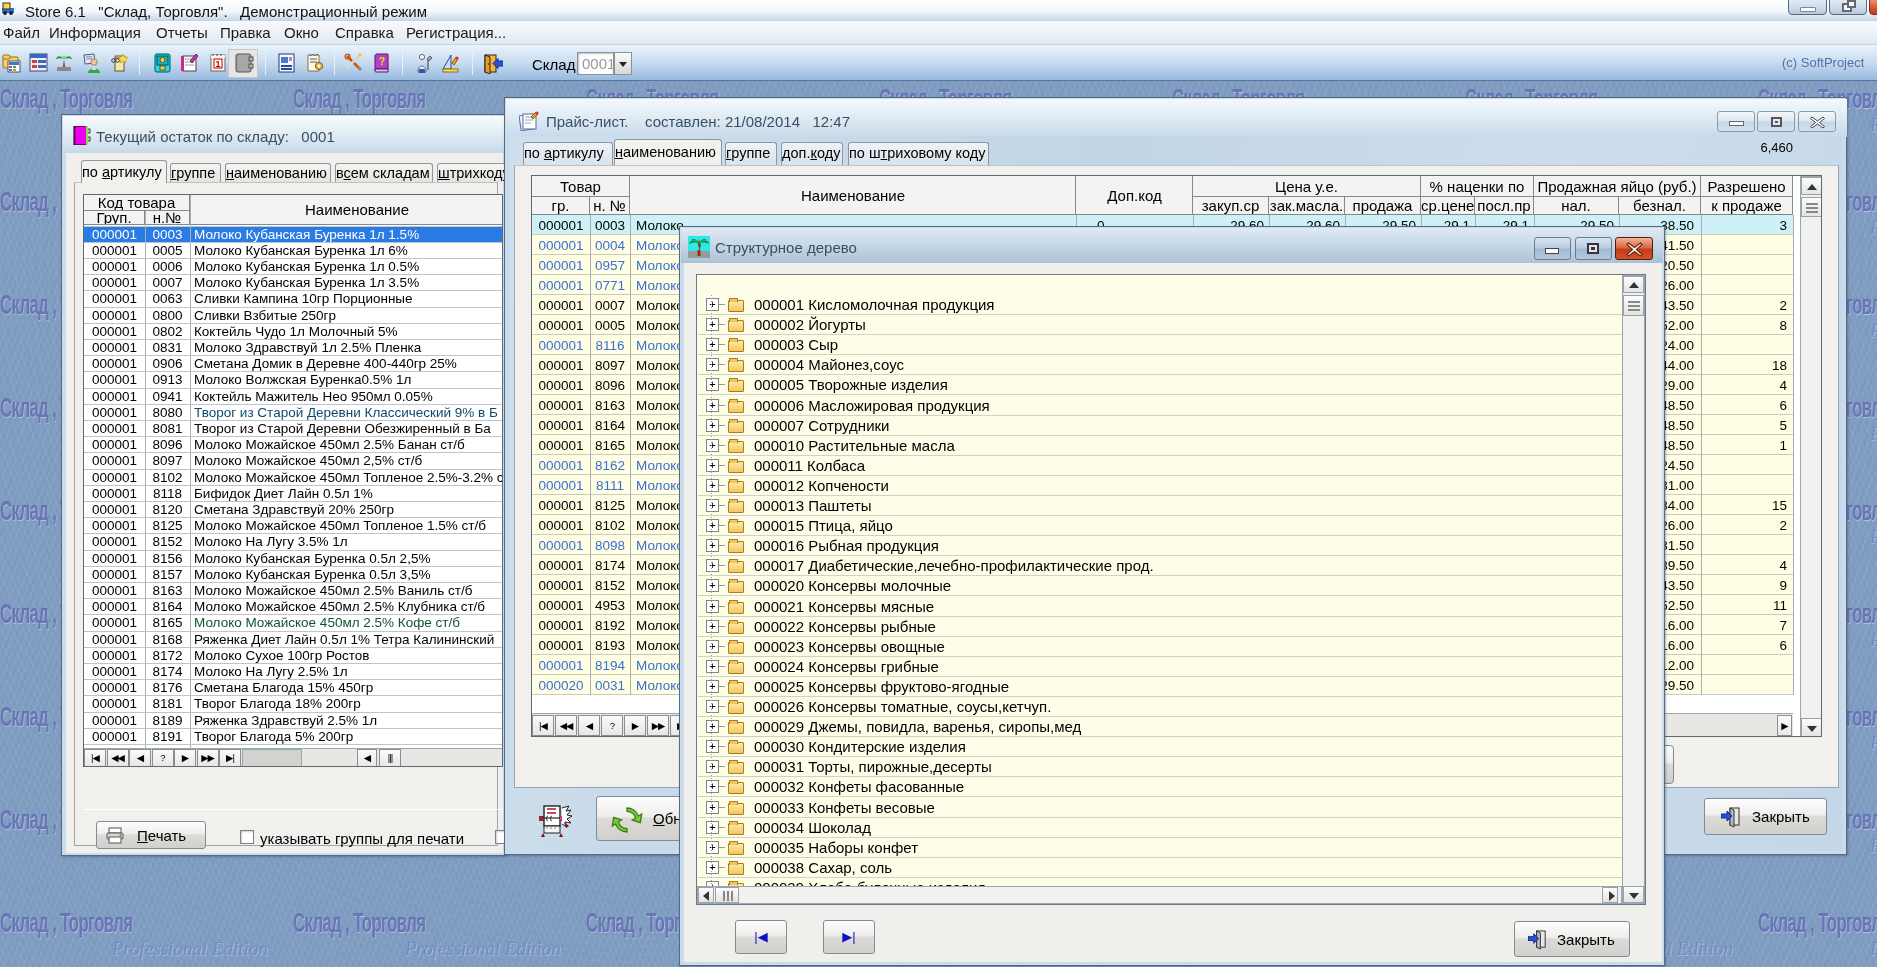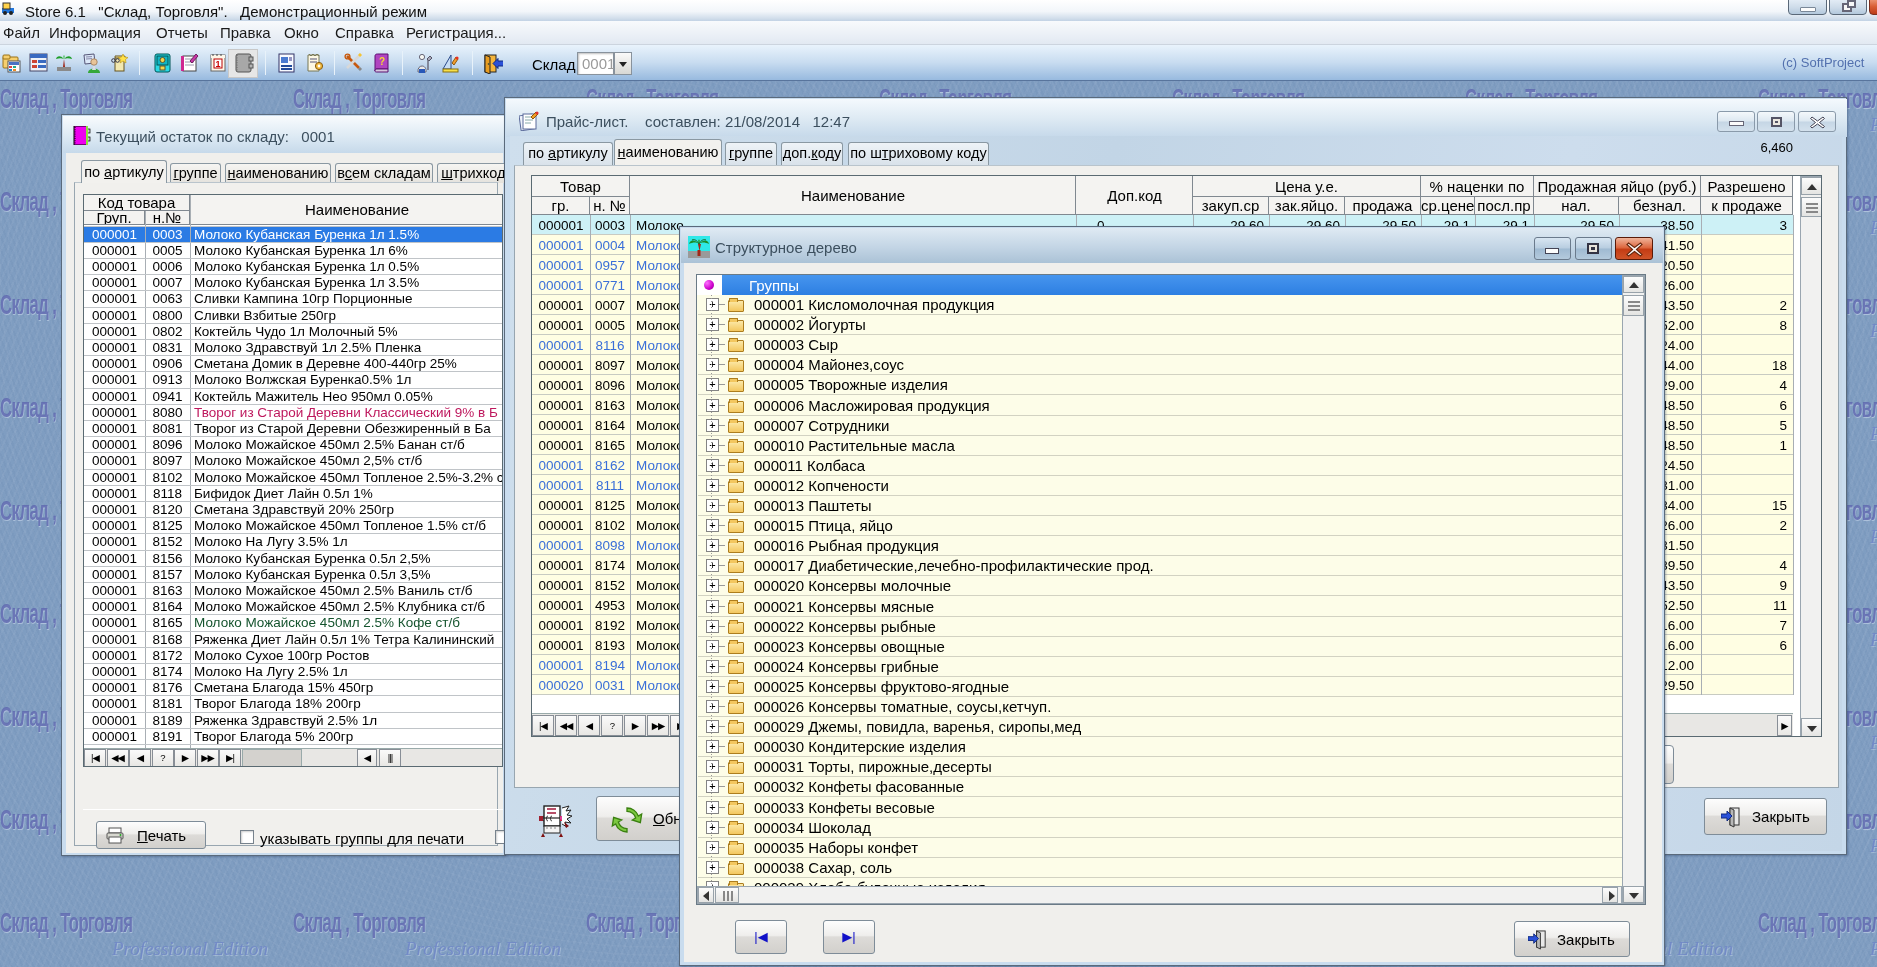--- a/index.html
+++ b/index.html
@@ -12,21 +12,21 @@
  repeating-radial-gradient(circle at 35% 20%, rgba(255,255,255,0.035) 0 1px, rgba(0,0,0,0) 2px 8px),
  repeating-linear-gradient(113deg, rgba(255,255,255,0.045) 0 2px, rgba(0,0,0,0) 2px 6px),
  repeating-linear-gradient(67deg, rgba(30,60,110,0.04) 0 2px, rgba(0,0,0,0) 2px 5px),
  #7f9dc1;}
 .wmb{position:absolute;font-size:27px;font-weight:bold;letter-spacing:-1px;color:rgba(95,105,175,0.85);text-shadow:1px 1px 1px rgba(215,228,244,.55);transform:scaleX(.62);transform-origin:left top;white-space:nowrap}
 .wms{position:absolute;font-family:"Liberation Serif",serif;font-style:italic;font-size:19px;color:rgba(112,135,198,0.9);text-shadow:1px 1px 0 rgba(210,225,240,.4);white-space:nowrap}
 .win{position:absolute;border:1px solid #5a6a7c;background:#c9dcee;box-shadow:1px 1px 2px rgba(30,50,80,.35)}
 .wtitle{position:absolute;font-size:15px;color:#3c4f5e;white-space:nowrap}
 .gray{background:#f0efec}
 .tabpage{position:absolute;background:#f1f0ed;border:1px solid #98a6b0;border-top:1px solid #b9c4cc}
-.tab{position:absolute;background:linear-gradient(#f6f5f2,#e4e2dd);border:1px solid #8a98a2;border-bottom:none;border-radius:3px 3px 0 0;font-size:14.5px;color:#000;text-align:center;white-space:nowrap;overflow:hidden}
+.tab{position:absolute;background:linear-gradient(#f6f5f2,#e4e2dd);border:1px solid #8a98a2;border-bottom:none;border-radius:3px 3px 0 0;font-size:14.5px;color:#000;text-align:left;white-space:nowrap;overflow:hidden}
 .tab.on{background:#f2f1ee;z-index:3}
 .tab.t2{background:linear-gradient(#eef3f7,#d9e2ea)}
 .tbl{position:absolute;border:1px solid #5a6a72;background:#fff}
 .hdr{position:absolute;background:#f4f3f1;border-right:1px solid #808890;border-bottom:1px solid #808890;font-size:15px;color:#000;text-align:center;overflow:hidden}
 .cell{position:absolute;font-size:13.5px;color:#000;white-space:nowrap;overflow:hidden}
 .vline{position:absolute;width:1px;background:#a8aeb4}
 .hline{position:absolute;height:1px;background:#c0c4c8}
 .btn{position:absolute;background:linear-gradient(#fdfdfd,#efeeec 45%,#dddbd8 50%,#d2d0cc);border:1px solid #7e8c98;border-radius:3px;font-size:15px;color:#000;text-align:center}
 .navb{position:absolute;background:linear-gradient(#fafafa,#e8e7e4);border:1px solid #888e96;font-size:9.5px;color:#000;text-align:center;line-height:15px;letter-spacing:-1px}
 .sb{background:#f1f1f0;border:1px solid #9aa6b0}
@@ -402,21 +402,21 @@
           <span class="cell" style="left:110px;top:1px;width:310px;color:#000">Молоко Волжская Буренка0.5% 1л</span>
         </div>
 <div class="ab" style="left:0;top:192.5px;width:420px;height:16.2px;">
           <span class="cell" style="left:0;top:1px;width:61px;text-align:center;color:#000">000001</span>
           <span class="cell" style="left:61px;top:1px;width:45px;text-align:center;color:#000">0941</span>
           <span class="cell" style="left:110px;top:1px;width:310px;color:#000">Коктейль Мажитель Нео 950мл 0.05%</span>
         </div>
 <div class="ab" style="left:0;top:208.7px;width:420px;height:16.2px;">
           <span class="cell" style="left:0;top:1px;width:61px;text-align:center;color:#000">000001</span>
           <span class="cell" style="left:61px;top:1px;width:45px;text-align:center;color:#000">8080</span>
-          <span class="cell" style="left:110px;top:1px;width:310px;color:#be185d">Творог из Старой Деревни Классический 9% в Б</span>
+          <span class="cell" style="left:110px;top:1px;width:310px;color:#0c4a6e">Творог из Старой Деревни Классический 9% в Б</span>
         </div>
 <div class="ab" style="left:0;top:224.9px;width:420px;height:16.2px;">
           <span class="cell" style="left:0;top:1px;width:61px;text-align:center;color:#000">000001</span>
           <span class="cell" style="left:61px;top:1px;width:45px;text-align:center;color:#000">8081</span>
           <span class="cell" style="left:110px;top:1px;width:310px;color:#000">Творог из Старой Деревни Обезжиренный в Ба</span>
         </div>
 <div class="ab" style="left:0;top:241.1px;width:420px;height:16.2px;">
           <span class="cell" style="left:0;top:1px;width:61px;text-align:center;color:#000">000001</span>
           <span class="cell" style="left:61px;top:1px;width:45px;text-align:center;color:#000">8096</span>
           <span class="cell" style="left:110px;top:1px;width:310px;color:#000">Молоко Можайское 450мл 2.5% Банан ст/б</span>
@@ -615,21 +615,21 @@
 <div class="hdr" style="left:544px;top:0;width:117px;height:39px;line-height:39px">
           <span style="position:absolute;left:0;width:117px;top:9px;height:21px;line-height:21px">Доп.код</span>
         </div>
 <div class="hdr" style="left:661px;top:0;width:228px;height:21px;line-height:21px">Цена у.е.</div>
 <div class="hdr" style="left:889px;top:0;width:113px;height:21px;line-height:21px">% наценки по</div>
 <div class="hdr" style="left:1002px;top:0;width:167px;height:21px;line-height:21px">Продажная яйцо (руб.)</div>
 <div class="hdr" style="left:1169px;top:0;width:92px;height:21px;line-height:21px">Разрешено</div>
 <div class="hdr" style="left:0;top:21px;width:58px;height:18px;line-height:18px">гр.</div>
 <div class="hdr" style="left:58px;top:21px;width:40px;height:18px;line-height:18px">н. №</div>
 <div class="hdr" style="left:661px;top:21px;width:76px;height:18px;line-height:18px">закуп.ср</div>
-<div class="hdr" style="left:737px;top:21px;width:76px;height:18px;line-height:18px">зак.яйцо.</div>
+<div class="hdr" style="left:737px;top:21px;width:76px;height:18px;line-height:18px">зак.масла.</div>
 <div class="hdr" style="left:813px;top:21px;width:76px;height:18px;line-height:18px">продажа</div>
 <div class="hdr" style="left:889px;top:21px;width:54px;height:18px;line-height:18px">ср.цене</div>
 <div class="hdr" style="left:943px;top:21px;width:59px;height:18px;line-height:18px">посл.пр</div>
 <div class="hdr" style="left:1002px;top:21px;width:85px;height:18px;line-height:18px">нал.</div>
 <div class="hdr" style="left:1087px;top:21px;width:82px;height:18px;line-height:18px">безнал.</div>
 <div class="hdr" style="left:1169px;top:21px;width:92px;height:18px;line-height:18px">к продаже</div>
 <div class="ab" style="left:0;top:39px;width:1261px;height:20px;background:#cdf1f6;border-bottom:1px solid #c8cbc2">
           <span class="cell" style="left:0;top:3px;width:58px;text-align:center;color:#000">000001</span>
           <span class="cell" style="left:58px;top:3px;width:40px;text-align:center;color:#000">0003</span>
           <span class="cell" style="left:104px;top:3px;width:70px;color:#000">Молоко</span>
@@ -893,25 +893,20 @@
         <div class="ab" style="left:2px;top:2px;width:4px;height:3px;background:#334"></div>
       </div>
     </div>
 <div class="wbtn3" style="left:935px;top:10px;width:38px;background:linear-gradient(#f0b49a,#dd6840 45%,#c43c14 55%,#d05428);border-color:#5a1a08">
       <svg class="ab" style="left:10px;top:4px" width="17" height="15" viewBox="0 0 17 15">
         <path d="M2.5 1 L8.5 5.5 L14.5 1 L16 2.5 L10.5 7.5 L16 12.5 L14.5 14 L8.5 9.5 L2.5 14 L1 12.5 L6.5 7.5 L1 2.5 Z" fill="#fdfdfd" stroke="#6a2a10" stroke-width="1.2"></path>
       </svg>
     </div>
 <div class="ab gray" style="left:4px;top:36px;width:978px;height:699px">
 <div class="ab" style="left:12px;top:11px;width:950px;height:631px;background:#fdfde8;border:1px solid #6a7a86;overflow:hidden">
-<div class="ab" style="left:0;top:0;width:948px;height:20px;background:#fff">
-<div class="ab" style="left:25px;top:0;width:900px;height:20px;background:linear-gradient(#4795ee,#2d7fe2)"></div>
-<circle class="ab" style="left:7px;top:5px;width:10px;height:10px;border-radius:50%;background:radial-gradient(circle at 3px 3px,#ff70ff,#cc00cc 60%,#880088)"></circle>
-<span class="ab" style="left:52px;top:2px;font-size:15px;color:#fff">Группы</span>
-</div>
 <div class="treerow" style="top:20.0px;width:925px;height:20.1px;border-bottom:1px solid #d2d2c2">
           <div class="pbox" style="left:8px;top:3px">+</div>
           <div class="ab" style="left:21px;top:9px;width:6px;height:1px;background:#999"></div>
           <div class="folder" style="left:30px;top:5px"></div>
           <span class="ab" style="left:56px;top:1px">000001 Кисломолочная продукция</span>
         </div>
 <div class="treerow" style="top:40.1px;width:925px;height:20.1px;border-bottom:1px solid #d2d2c2">
           <div class="pbox" style="left:8px;top:3px">+</div>
           <div class="ab" style="left:21px;top:9px;width:6px;height:1px;background:#999"></div>
           <div class="folder" style="left:30px;top:5px"></div>

